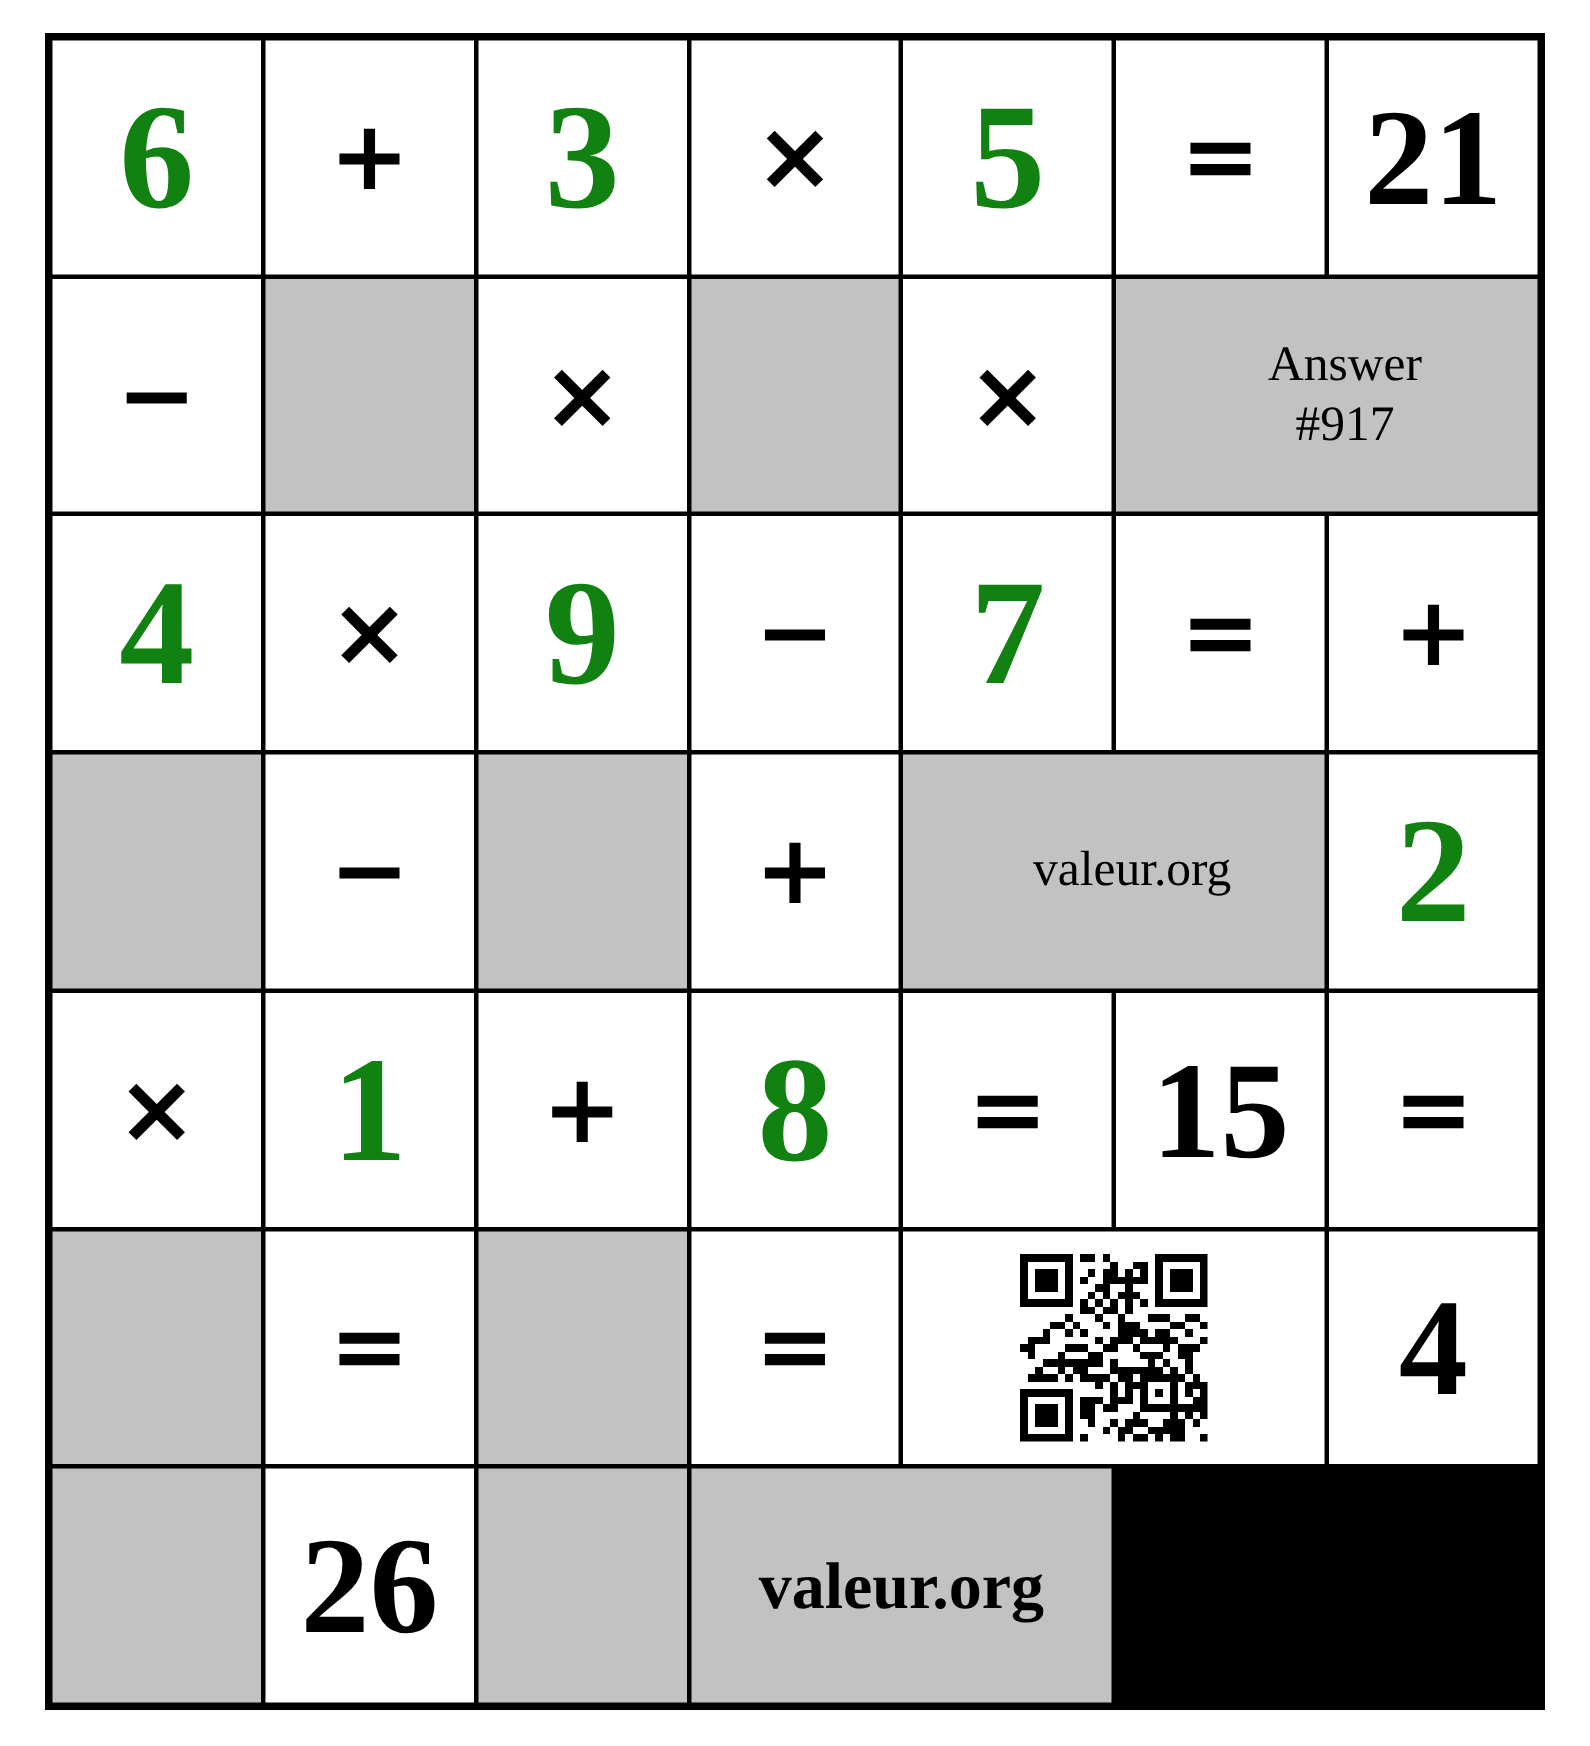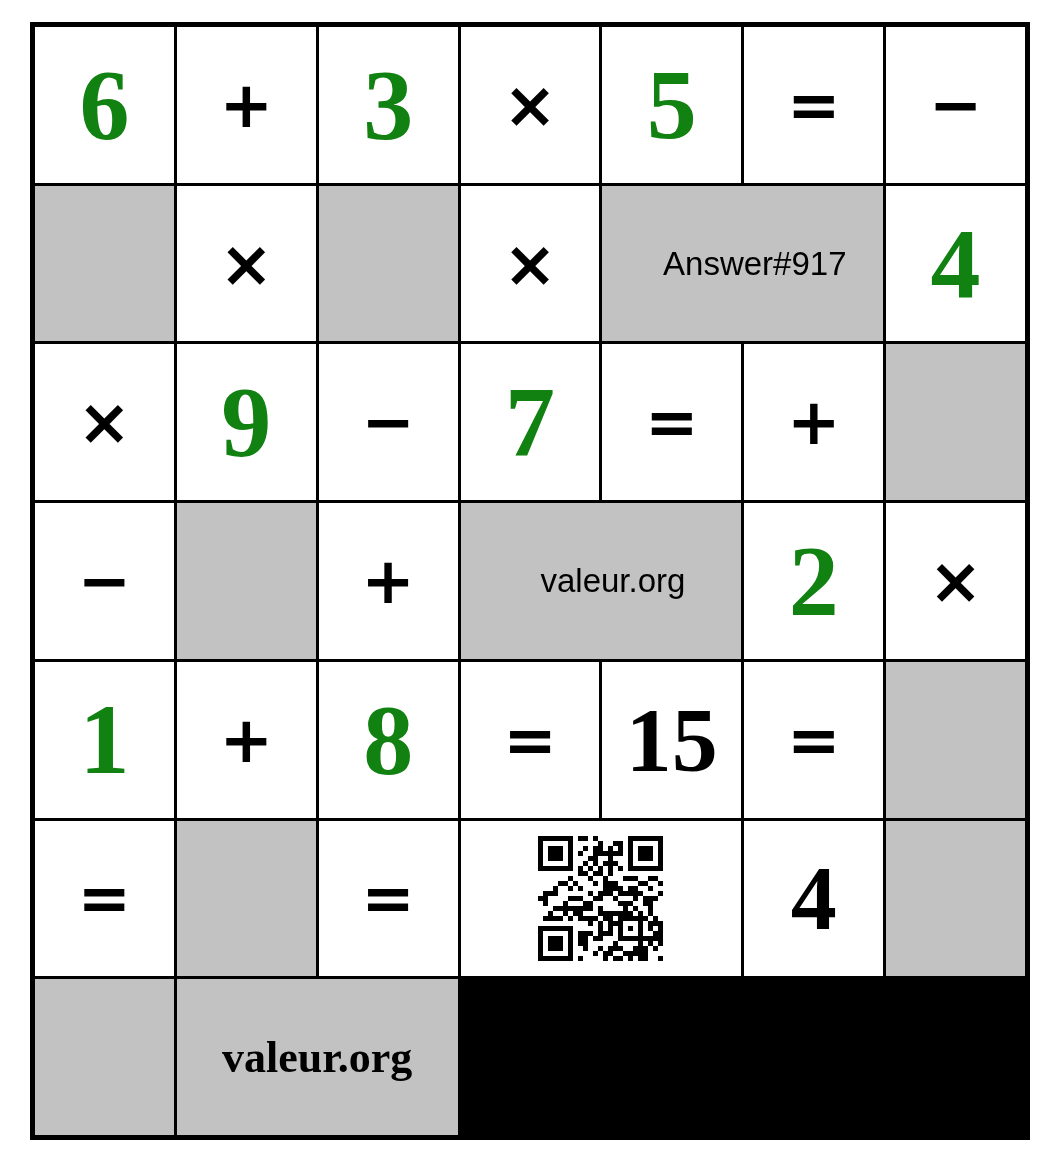--- a/index.html
+++ b/index.html
@@ -42,40 +42,41 @@
     color:var(--ink);
     font-family:"Liberation Serif","DejaVu Serif",serif;
     font-weight:bold;font-size:92px;line-height:1;
   }
   .op{
     color:var(--ink);
     font-family:"DejaVu Sans","Liberation Sans",sans-serif;
     font-weight:bold;font-size:64px;line-height:1;
   }
   .note{
-    flex-direction:row;
-    font-family:Liberation Sans, sans-serif;
+    flex-direction:column;
+    font-family:Liberation Serif, serif;
     font-size:33px;line-height:1.2;color:var(--ink);padding-left:24px;
   }
   .brand{
     font-family:"Liberation Serif","DejaVu Serif",serif;
     font-weight:bold;font-size:44px;color:var(--ink);
   }
   .qr{width:125px;height:125px;fill:var(--ink);shape-rendering:crispEdges;}
 </style>
 </head>
 <body>
 
 <div class="grid">
     <div class="cell num">6</div>
     <div class="cell op">+</div>
     <div class="cell num">3</div>
     <div class="cell op">×</div>
     <div class="cell num">5</div>
     <div class="cell op">=</div>
+    <div class="cell res">21</div>
     <div class="cell op">−</div>
     <div class="cell gray"></div>
     <div class="cell op">×</div>
     <div class="cell gray"></div>
     <div class="cell op">×</div>
     <div class="cell span2 gray note">
       <div>Answer</div>
       <div>#917</div>
     </div>
     <div class="cell num">4</div>
@@ -413,15 +414,16 @@
         <rect x="75" y="120" width="5" height="5"></rect>
         <rect x="80" y="120" width="5" height="5"></rect>
         <rect x="90" y="120" width="5" height="5"></rect>
         <rect x="100" y="120" width="5" height="5"></rect>
         <rect x="105" y="120" width="5" height="5"></rect>
         <rect x="120" y="120" width="5" height="5"></rect>
       </svg>
     </div>
     <div class="cell res">4</div>
     <div class="cell gray"></div>
+    <div class="cell res">26</div>
     <div class="cell gray"></div>
     <div class="cell span2 gray brand">valeur.org</div>
   </div>
 
 </body></html>

